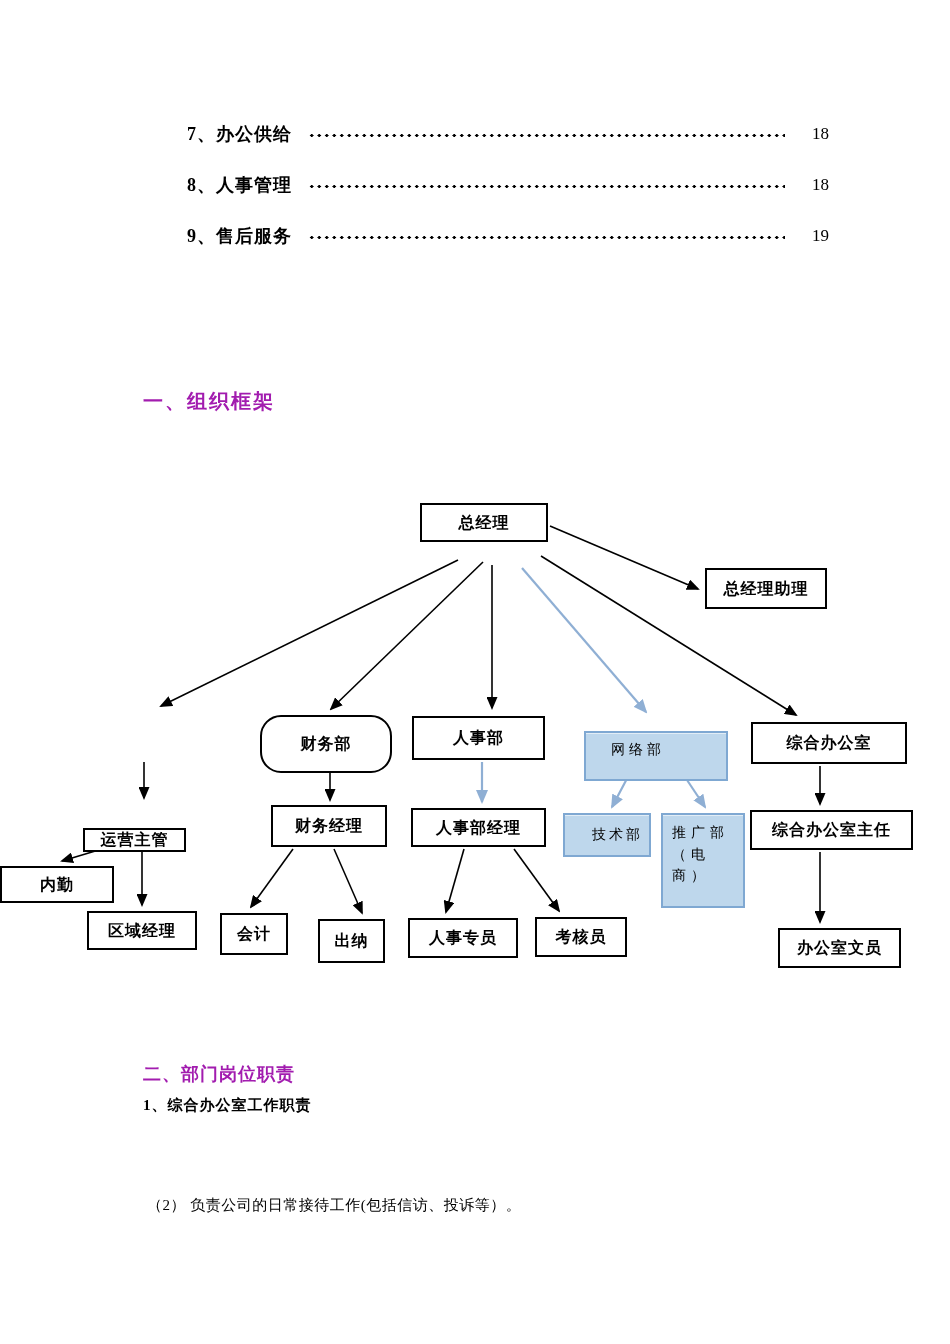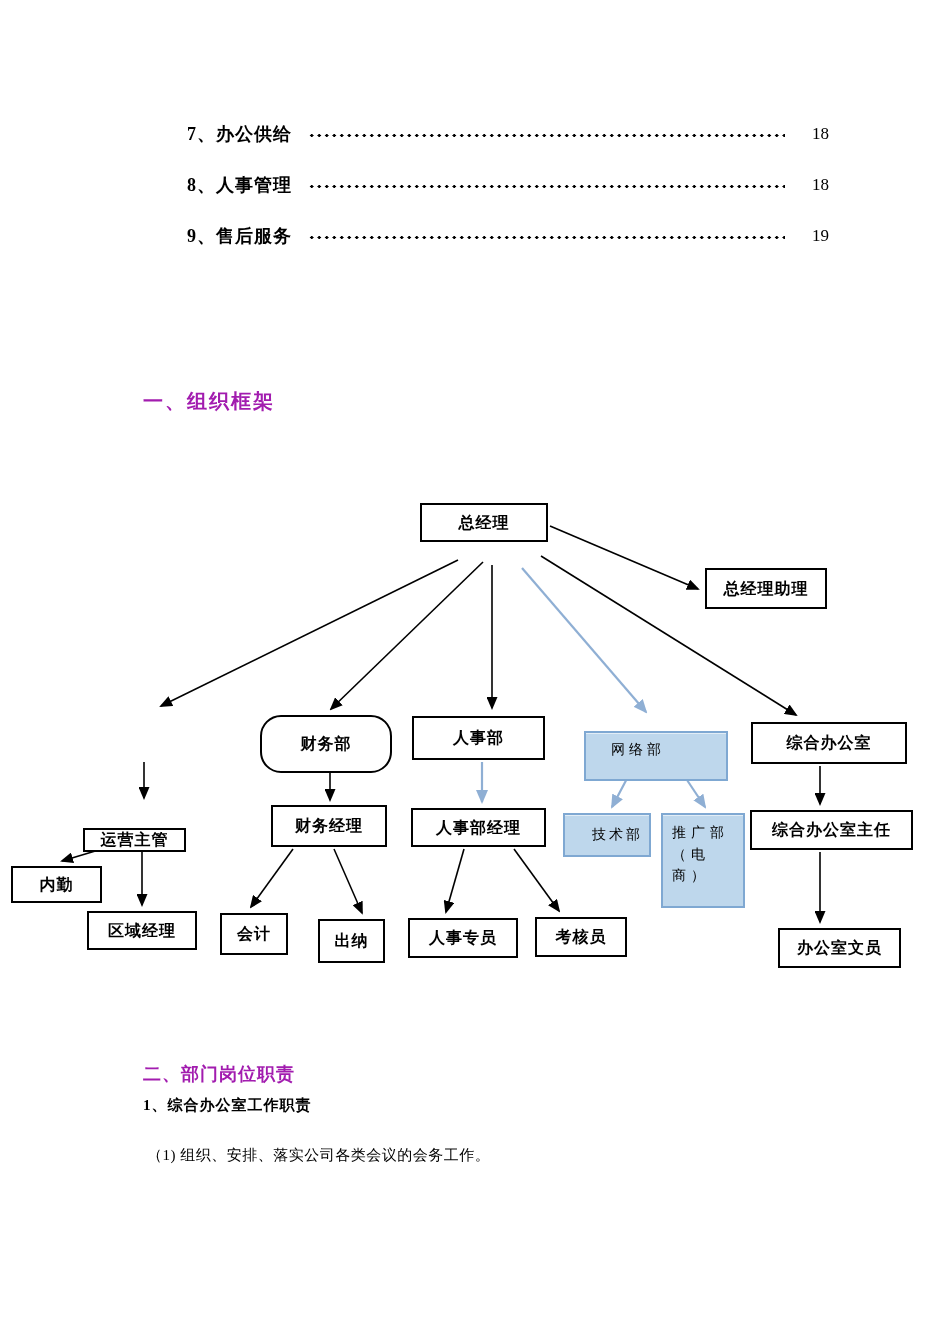--- a/index.html
+++ b/index.html
@@ -86,33 +86,33 @@
         <line x1="820" y1="766" x2="820" y2="804" stroke="#000000" stroke-width="1.6" marker-end="url(#ah-black)"></line>
         <line x1="820" y1="852" x2="820" y2="922" stroke="#000000" stroke-width="1.6" marker-end="url(#ah-black)"></line>
       </svg>
   <div class="node " style="left: 420px; top: 503px; width: 128px; height: 39px;">总经理</div>
       <div class="node " style="left: 705px; top: 568px; width: 122px; height: 41px;">总经理助理</div>
       <div class="node " style="left: 260px; top: 715px; width: 132px; height: 58px; border-radius: 21px;">财务部</div>
       <div class="node " style="left: 412px; top: 716px; width: 133px; height: 44px;">人事部</div>
       <div class="node blue n-wlb" style="left: 584px; top: 719px; width: 144px; height: 50px;">网络部</div>
       <div class="node " style="left: 751px; top: 722px; width: 156px; height: 42px;">综合办公室</div>
       <div class="node " style="left: 83px; top: 804px; width: 103px; height: 24px; margin-top: 24px;">运营主管</div>
-      <div class="node " style="left: 11px; top: 866px; width: 91px; height: 37px;">内勤</div>
+      <div class="node " style="left: 0; top: 866px; width: 114px; height: 37px;">内勤</div>
       <div class="node " style="left: 87px; top: 911px; width: 110px; height: 39px;">区域经理</div>
       <div class="node " style="left: 271px; top: 805px; width: 116px; height: 42px;">财务经理</div>
       <div class="node " style="left: 220px; top: 913px; width: 68px; height: 42px;">会计</div>
       <div class="node " style="left: 318px; top: 919px; width: 67px; height: 44px;">出纳</div>
       <div class="node " style="left: 411px; top: 808px; width: 135px; height: 39px;">人事部经理</div>
       <div class="node " style="left: 408px; top: 918px; width: 110px; height: 40px;">人事专员</div>
       <div class="node " style="left: 535px; top: 917px; width: 92px; height: 40px;">考核员</div>
       <div class="node blue n-jsb" style="left: 563px; top: 813px; width: 88px; height: 44px;">技术部</div>
       <div class="node blue n-tgb" style="left: 661px; top: 813px; width: 84px; height: 95px;">推广部（电商）</div>
       <div class="node " style="left: 750px; top: 810px; width: 163px; height: 40px;">综合办公室主任</div>
       <div class="node " style="left: 778px; top: 928px; width: 123px; height: 40px;">办公室文员</div>
     </div>
 
   <div id="h-duties" class="h-main">二、部门岗位职责</div>
 
   <div id="h-sub">1、综合办公室工作职责</div>
 
-  <div class="body-p" style="top:1146px;">（1) 组织、安排、落实公司各类会议的会务工作。</div>
+  <div class="body-p" style="top:1196px;">（2） 负责公司的日常接待工作(包括信访、投诉等）。</div>
 
 </div>
 
 </body></html>

